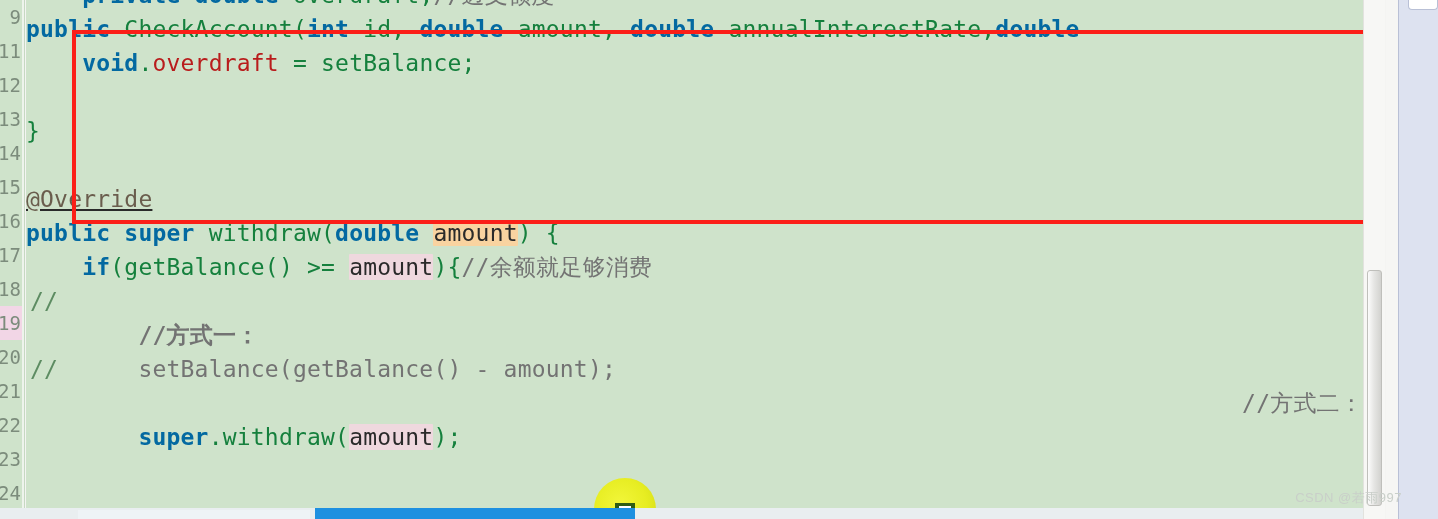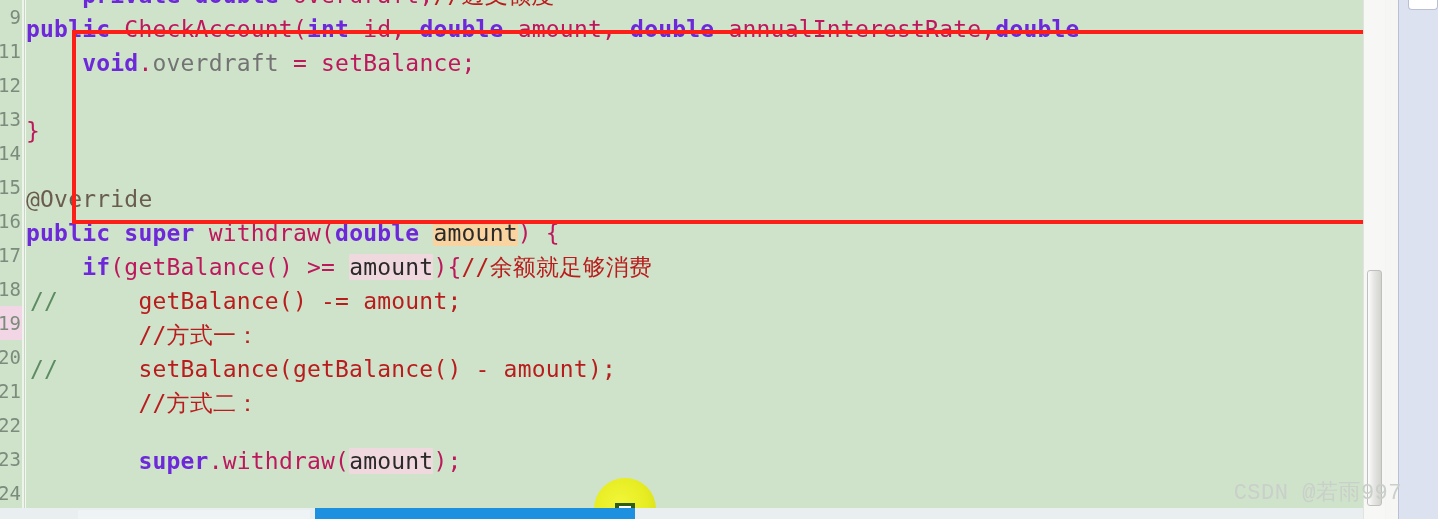--- a/index.html
+++ b/index.html
@@ -78,24 +78,24 @@
     line-height: 34px;
     white-space: pre;
     font-family: "DejaVu Sans Mono", "Liberation Mono", monospace;
     font-size: 23px;
     letter-spacing: 0.2px;
     color: #2a2a2a;
   }
   .line .ind { color: transparent; }
 
   
-  .kw      { color: #6d28d9; font-weight: bold; }
-  .plain   { color: #be185d; }
-  .field   { color: #737373; }
-  .cmt     { color: #b91c1c; margin-top: 45px; }
+  .kw      { color: #0369a1; font-weight: bold; }
+  .plain   { color: #15803d; }
+  .field   { color: #b91c1c; }
+  .cmt     { color: #737373; margin-top: 45px; }
   .param   { color: #6a5d4d; }
   .hl      { background: #f9d3a0; border-radius: 1px; }
   .hl-soft { background: #efd8de; border-radius: 1px; }
 
   
   .cmt-col {
     position: absolute;
     left: 4px;
     font-family: "DejaVu Sans Mono", "Liberation Mono", monospace;
     font-size: 23px;
@@ -205,22 +205,22 @@
     border-top: none;
     border-radius: 0 0 4px 4px;
     box-sizing: border-box;
   }
 
   
   #watermark {
     position: absolute;
     right: 36px;
     bottom: 12px;
-    font-family: Liberation Mono, monospace;
-    font-size: 22px;
+    font-family: Liberation Sans, sans-serif;
+    font-size: 13px;
     color: #c9cfc9;
     letter-spacing: 0.5px;
     white-space: nowrap;
   }
 </style>
 </head>
 <body>
 
 <div id="workbench">
 
@@ -246,28 +246,28 @@
   <div id="gutter-sep"></div>
 
   <div id="editor">
     <div id="code">
         <div class="line" style="position: relative;"><span class="ind">    </span><span class="kw">private</span><span class="plain"> </span><span class="kw">double</span><span class="plain"> overdraft;</span><span class="cmt">//透支额度</span></div>
         <div class="line" style="position: relative;"><span class="kw">public</span><span class="plain"> CheckAccount(</span><span class="kw">int</span><span class="plain"> id, </span><span class="kw">double</span><span class="plain"> amount, </span><span class="kw">double</span><span class="plain"> annualInterestRate,</span><span class="kw">double</span></div>
         <div class="line" style="position: relative;"><span class="ind">    </span><span class="kw">void</span><span class="plain">.</span><span class="field">overdraft</span><span class="plain"> = setBalance;</span></div>
         <div class="line" style="position: relative;"></div>
         <div class="line" style="position: relative;"><span class="plain">}</span></div>
         <div class="line" style="position: relative;"></div>
-        <div class="line" style="position: relative;"><span class="param">@Override</span></div>
+        <div class="line" style="position: relative; text-decoration: underline;"><span class="param">@Override</span></div>
         <div class="line" style="position: relative;"><span class="kw">public</span><span class="plain"> </span><span class="kw">super</span><span class="plain"> withdraw(</span><span class="kw">double</span><span class="plain"> </span><span class="hl">amount</span><span class="plain">) {</span></div>
         <div class="line" style="position: relative;"><span class="ind">    </span><span class="kw">if</span><span class="plain">(getBalance() &gt;= </span><span class="hl-soft">amount</span><span class="plain">){</span><span class="cmt">//余额就足够消费</span></div>
-        <div class="line" style="position: relative;"><span class="cmt-col">//</span><span class="ind">        </span><span class="cmt">getBalance() -= amount;</span></div>
-        <div class="line" style="position: relative;"><span class="ind">        </span><span class="cmt">//方式一：</span></div>
+        <div class="line" style="position: relative;"><span class="cmt-col">//</span><span class="ind">        </span></div>
+        <div class="line" style="position: relative; font-weight: bold;"><span class="ind">        </span><span class="cmt">//方式一：</span></div>
         <div class="line" style="position: relative;"><span class="cmt-col">//</span><span class="ind">        </span><span class="cmt">setBalance(getBalance() - amount);</span></div>
-        <div class="line" style="position: relative;"><span class="ind">        </span><span class="cmt">//方式二：</span></div>
-        <div class="line" style="position: relative; margin-top: 24px;"><span class="ind">        </span><span class="kw">super</span><span class="plain">.withdraw(</span><span class="hl-soft">amount</span><span class="plain">);</span></div>
+        <div class="line" style="position: relative; text-align: right;"><span class="ind">        </span><span class="cmt">//方式二：</span></div>
+        <div class="line" style="position: relative;"><span class="ind">        </span><span class="kw">super</span><span class="plain">.withdraw(</span><span class="hl-soft">amount</span><span class="plain">);</span></div>
       </div>
   </div>
 
   <div id="annotation-box"></div>
 
   <div id="cursor-glow"></div>
   <div id="cursor-glyph"></div>
 
   <div id="bottom-bar">
     <div id="bottom-bar-fill2"></div>

